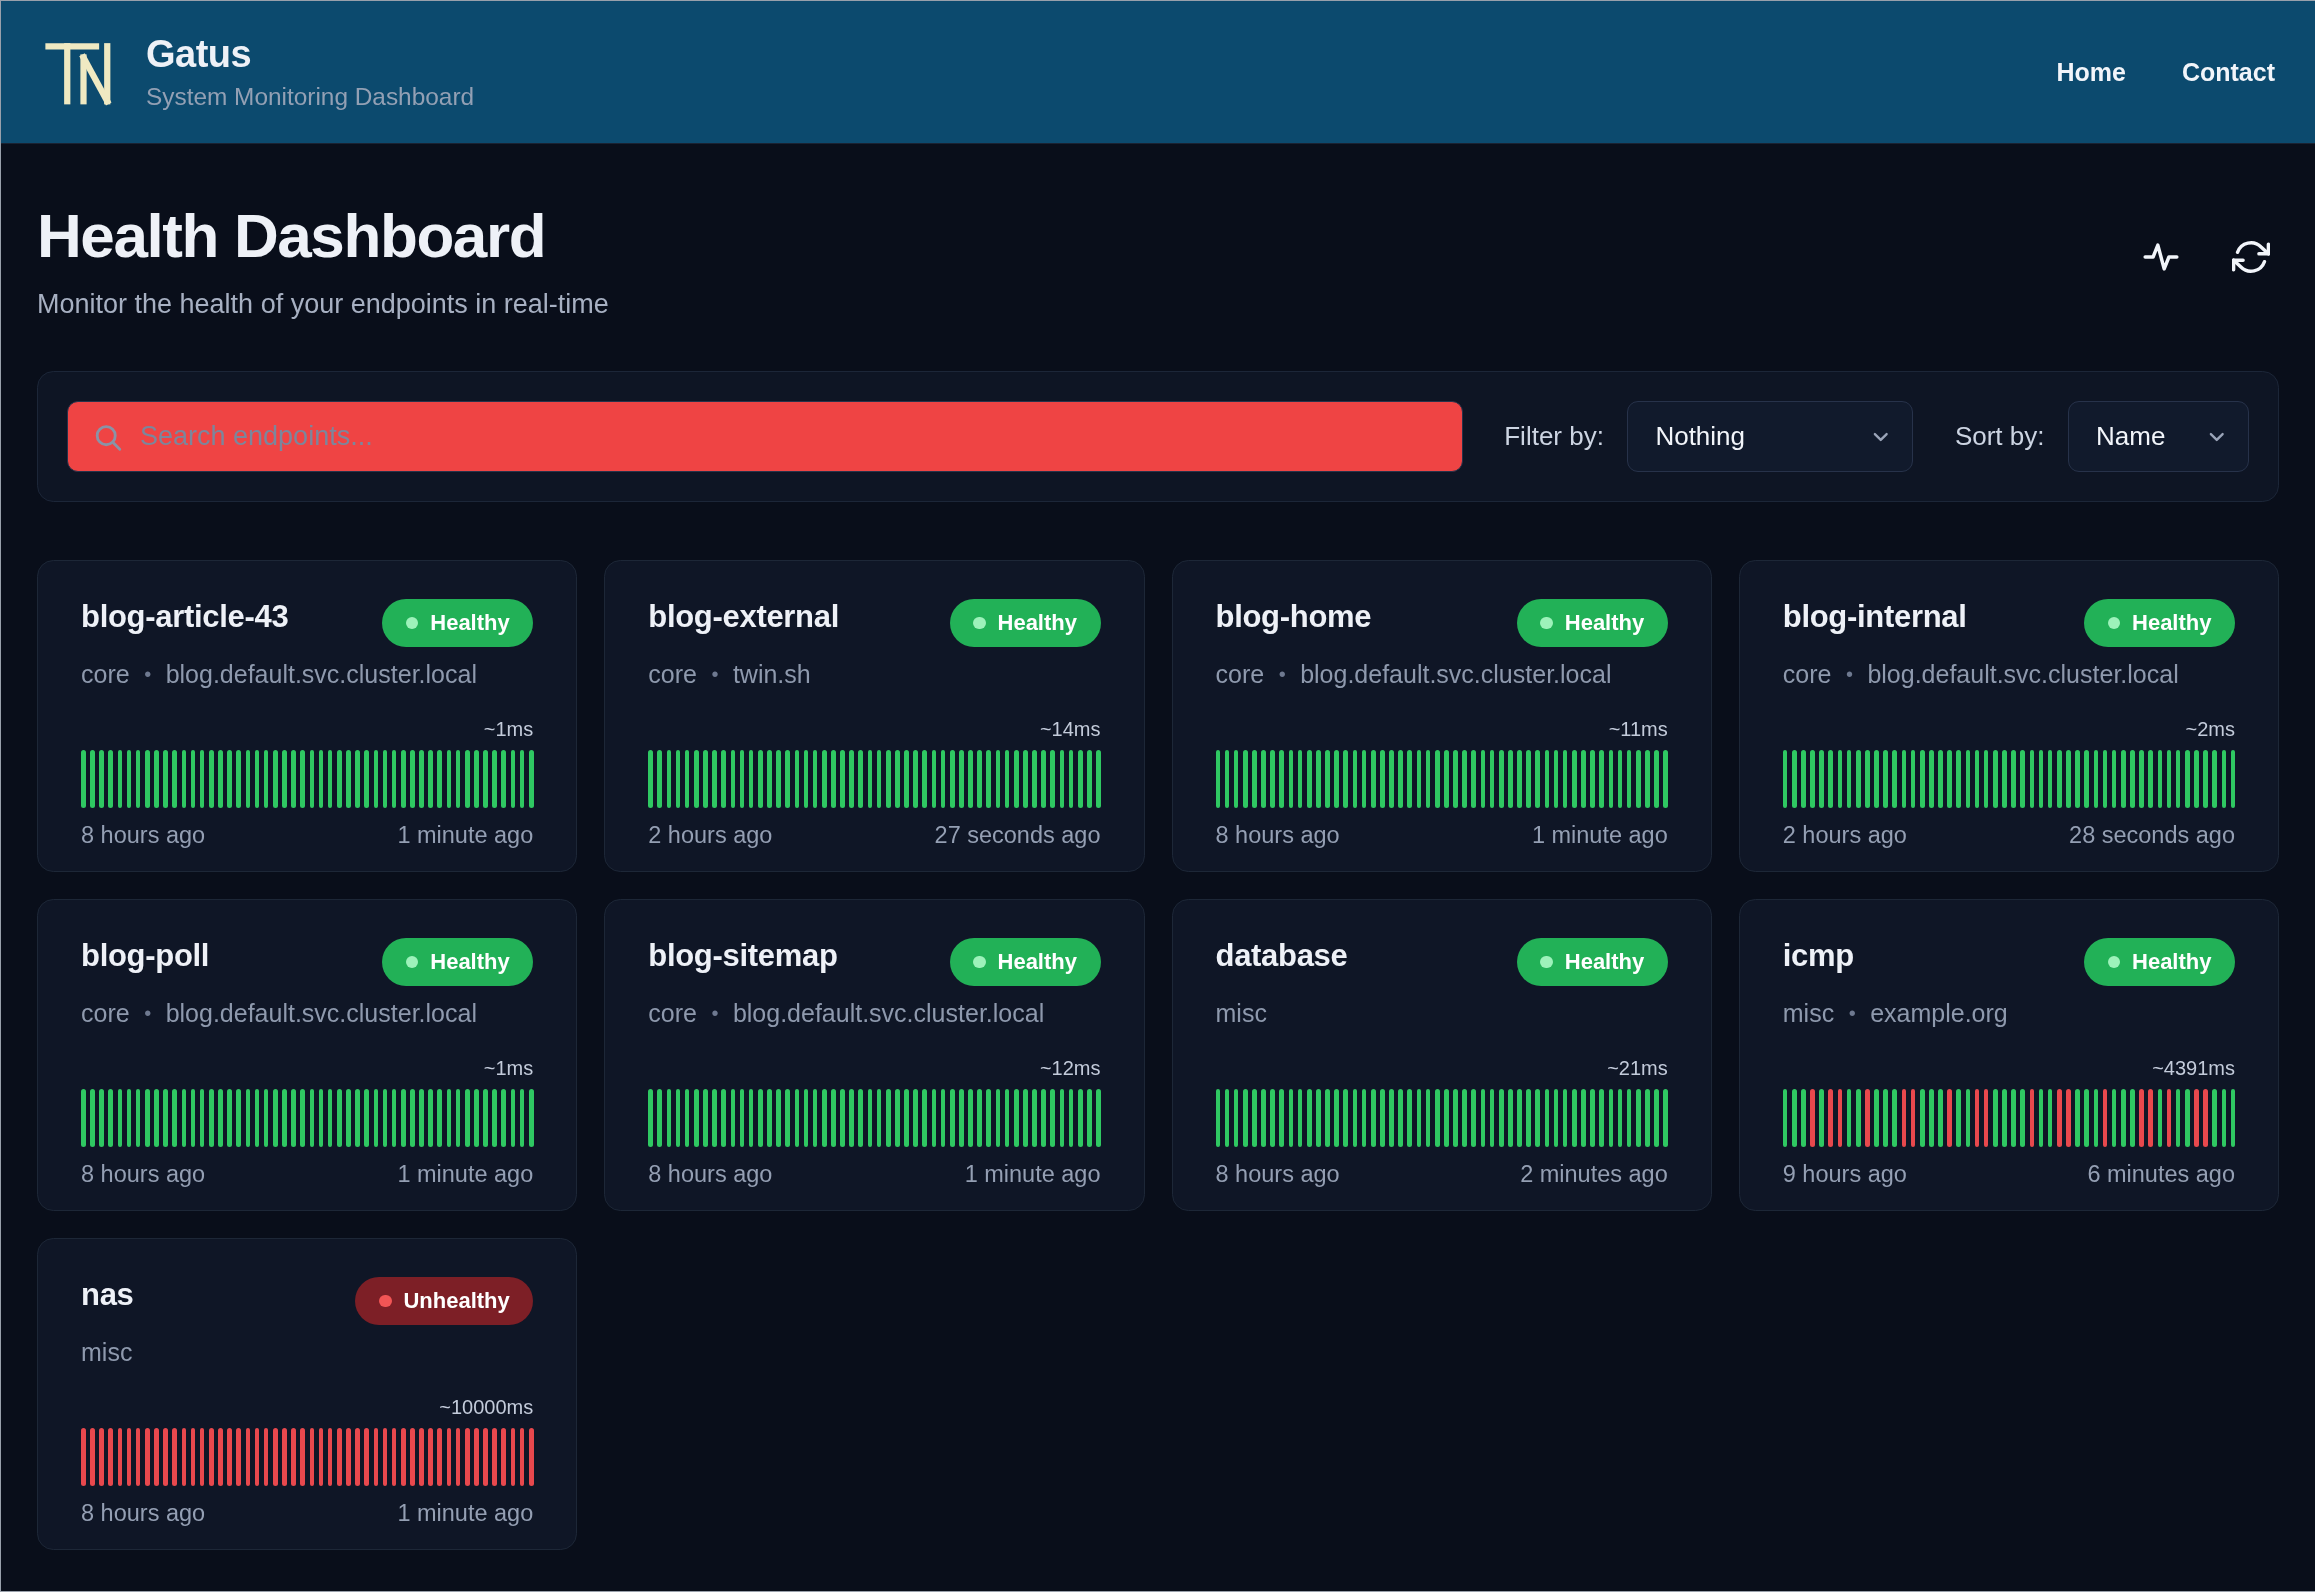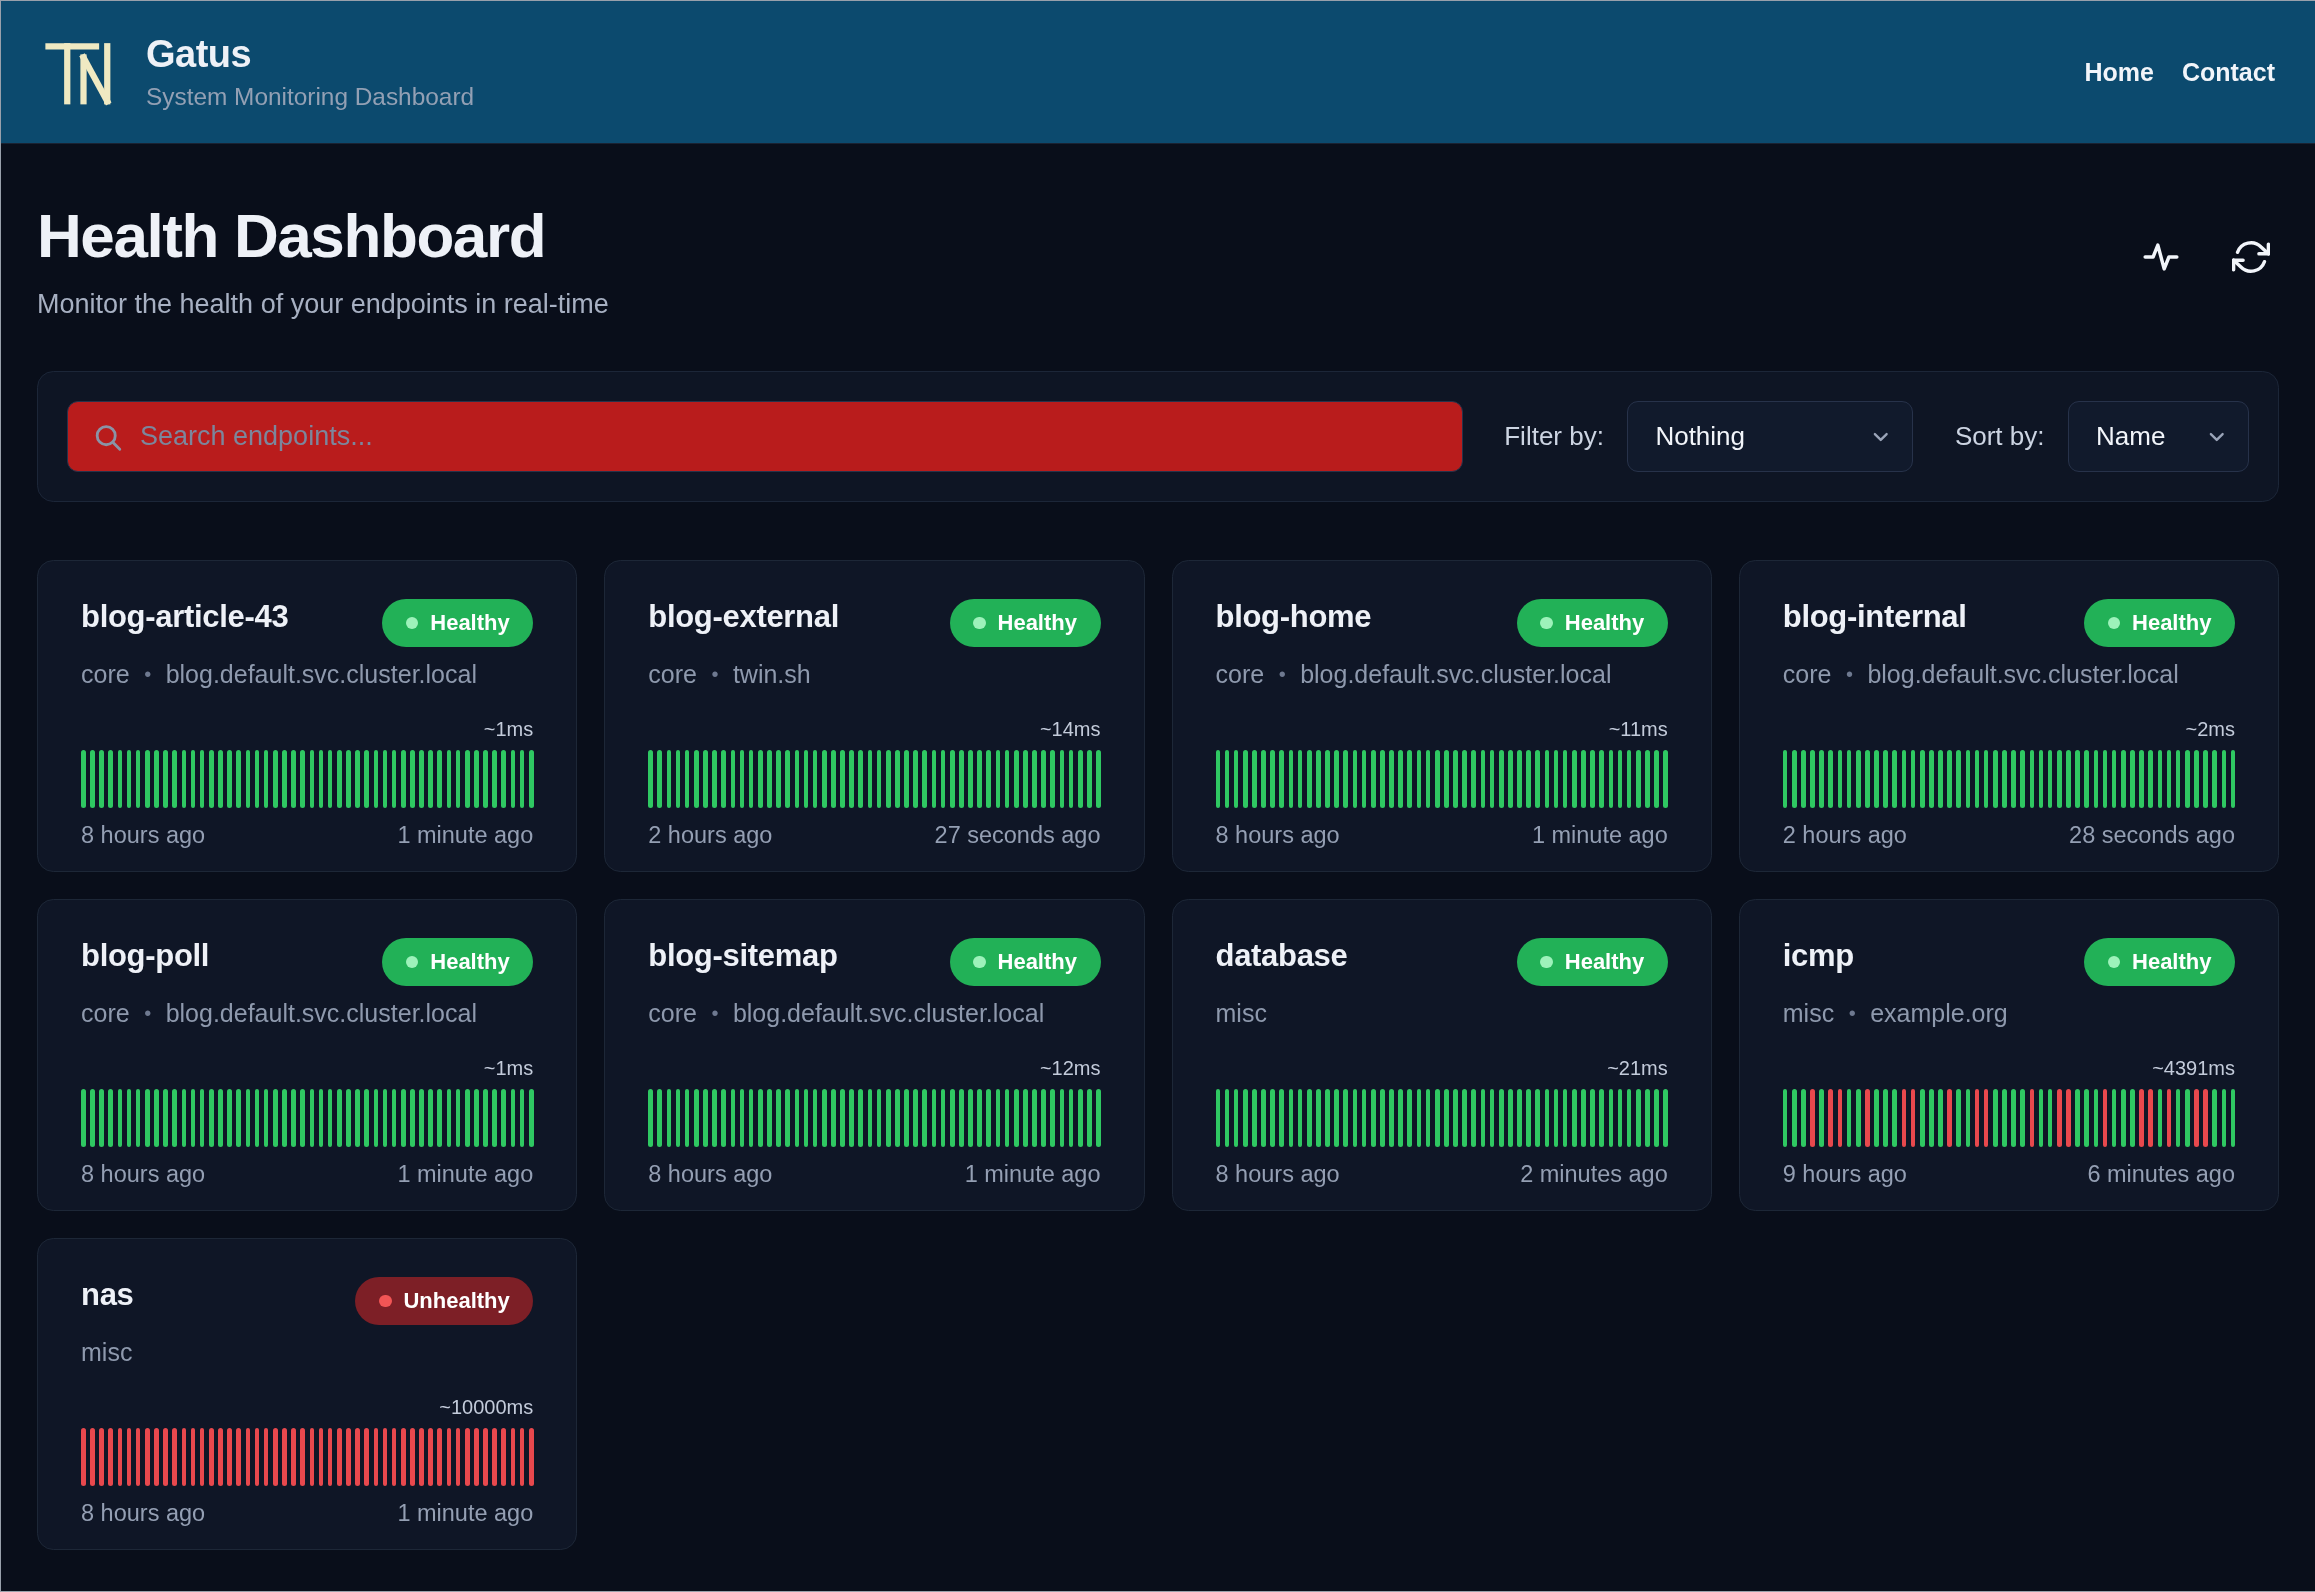--- a/index.html
+++ b/index.html
@@ -22,21 +22,21 @@
     height:143px;
     background:#0c4a6e;
     border-bottom:0.9px solid #1a2232;
     display:flex; align-items:center;
     padding:0 40px;
   }
   .logo { width:80px; height:83px; display:flex; align-items:center; justify-content:center; cursor:pointer; }
   .brand-text { margin-left:25px; }
   .brand-name { font-size:38px; font-weight:700; letter-spacing:-0.5px; }
   .brand-sub  { font-size:24.4px; color:#93a0b4; margin-top:7.2px; font-weight:400; }
-  .topnav { margin-left:auto; display:flex; gap:28px; }
+  .topnav { margin-left:auto; display:flex; gap:56px; }
   .topnav a { color:#f2f5fa; text-decoration:none; font-size:25px; font-weight:600; cursor:pointer; }
 
   
   main { padding:0 36px; }
   .hero { margin-top:56px; display:flex; justify-content:space-between; align-items:flex-start; }
   .hero h1 { font-size:62px; font-weight:800; letter-spacing:-1.4px; }
   .hero-sub { font-size:27px; color:#a7b0c2; margin-top:18px; font-weight:400; }
   .hero-actions { display:flex; gap:52px; margin-top:38px; margin-right:9px; }
   .icon-btn { background:none; border:none; cursor:pointer; padding:0; display:flex; align-items:center; }
   .icon-btn svg { display:block; }
@@ -46,21 +46,21 @@
     margin-top:51px;
     background:#0e1524;
     border:0.9px solid #1c2638;
     border-radius:16.3px;
     padding:29px;
     display:flex; align-items:center; gap:23.5px;
   }
   .search { position:relative; flex:1; max-width:1440px; }
   .search input {
     width:100%; height:71px;
-    background:#b91c1c;
+    background:#ef4444;
     border:0.9px solid #27324a;
     border-radius:11px;
     color:#eef1f7;
     font-size:27px;
     padding:0 25px 0 72px;
     font-family:"Liberation Sans","DejaVu Sans",sans-serif;
     outline:none;
   }
   .search input::placeholder { color:#7c869c; }
   .search .mag { position:absolute; left:25px; top:50%; transform:translateY(-50%); }

